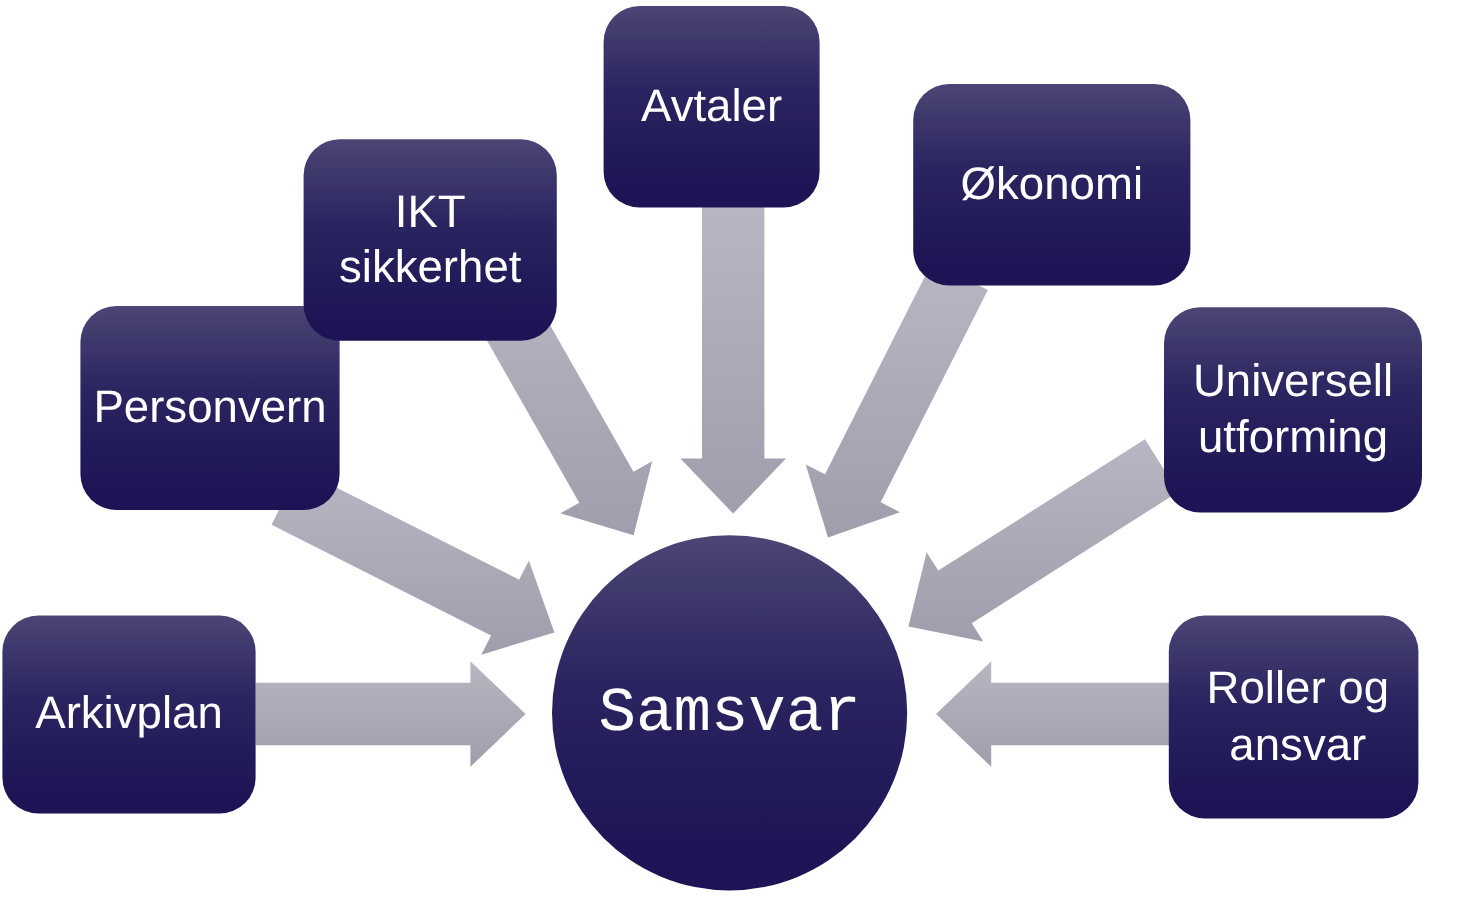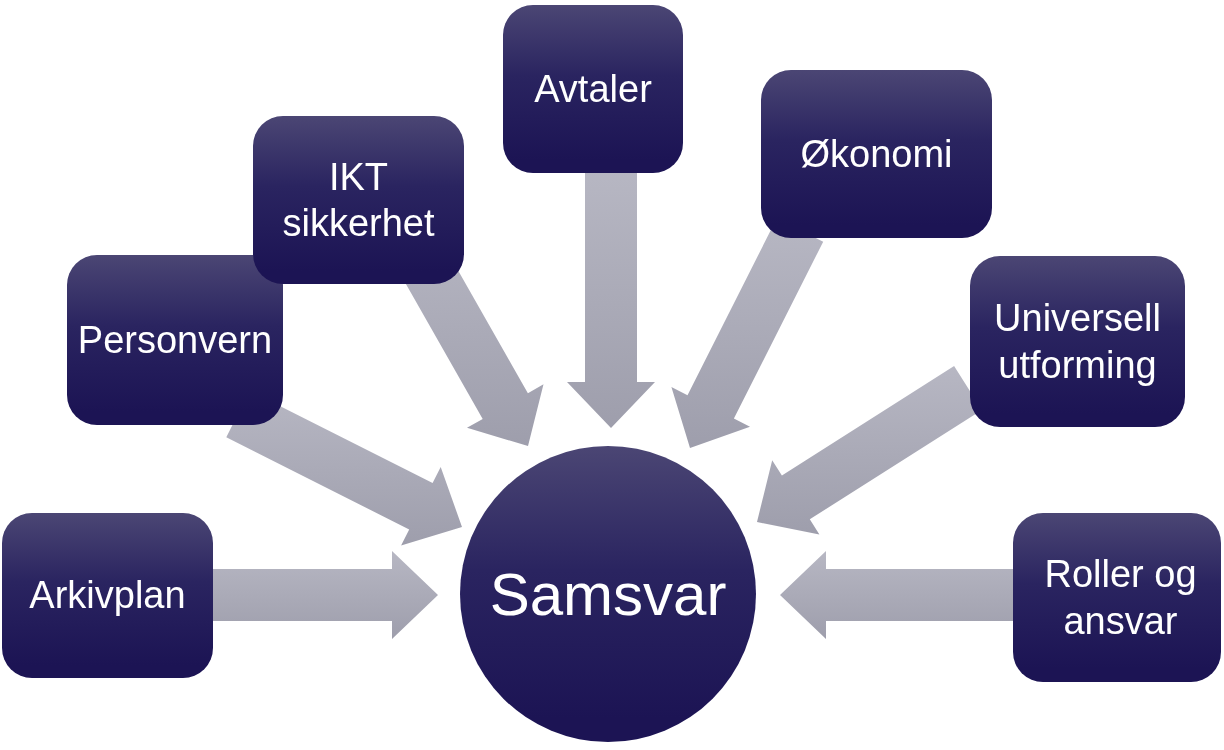--- a/index.html
+++ b/index.html
@@ -34,30 +34,31 @@
   }
   .box {
     border-radius: 30px;
     font-size: 38px;
     line-height: 1.22;
     padding: 4px 8px;
     box-sizing: border-box;
   }
   .circle {
     border-radius: 50%;
-    font-size: 60px;
+    font-size: 52px;
+    font-family: Liberation Mono, monospace;
   }
   
   .n-arkivplan   { left: 2px;    top: 513px; width: 211px; height: 165px; }
   .n-personvern  { left: 67px;   top: 255px; width: 216px; height: 170px; }
   .n-ikt         { left: 253px;  top: 70px;  width: 211px; height: 168px; margin-top: 46px; }
   .n-avtaler     { left: 503px;  top: 5px;   width: 180px; height: 168px; }
   .n-okonomi     { left: 761px;  top: 70px;  width: 231px; height: 168px; }
   .n-universell  { left: 944px;  top: 256px; width: 215px; height: 171px; margin-left: 26px; }
-  .n-roller      { left: 1013px; top: 513px; width: 208px; height: 169px; padding-left: 15px; }
+  .n-roller      { left: 974px; top: 513px; width: 208px; height: 169px; padding-left: 15px; }
   .n-samsvar     { left: 460px;  top: 446px; width: 296px; height: 296px; }
   .label { display: block; }
 </style>
 </head>
 <body>
 
 <div class="stage">
 
   <svg id="arrow-layer" viewBox="0 0 1224 750" xmlns="http://www.w3.org/2000/svg">
     <defs>

